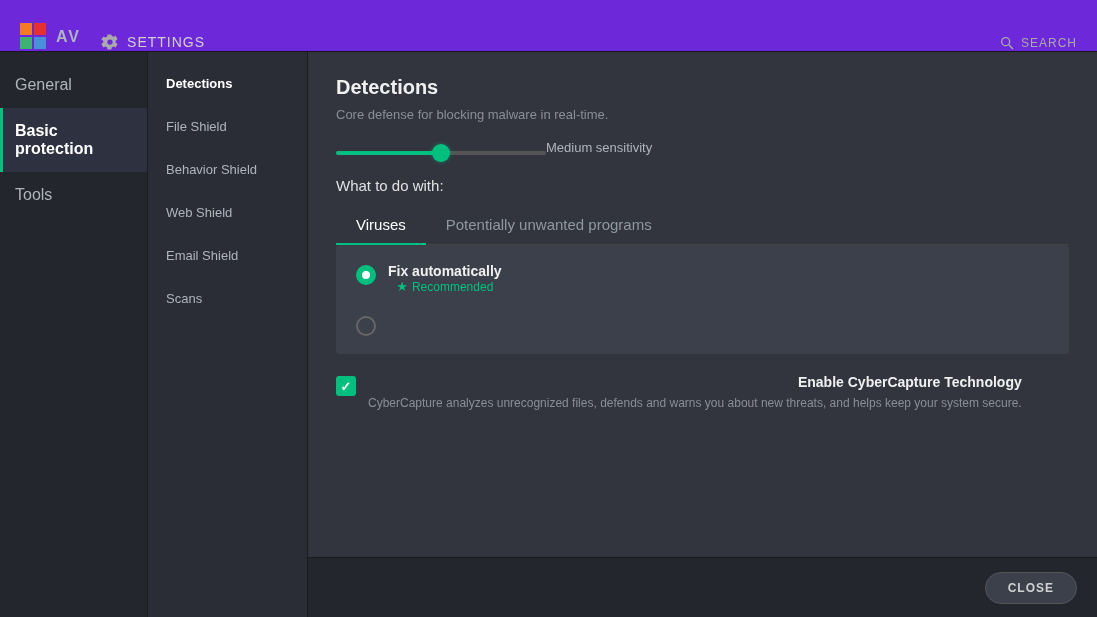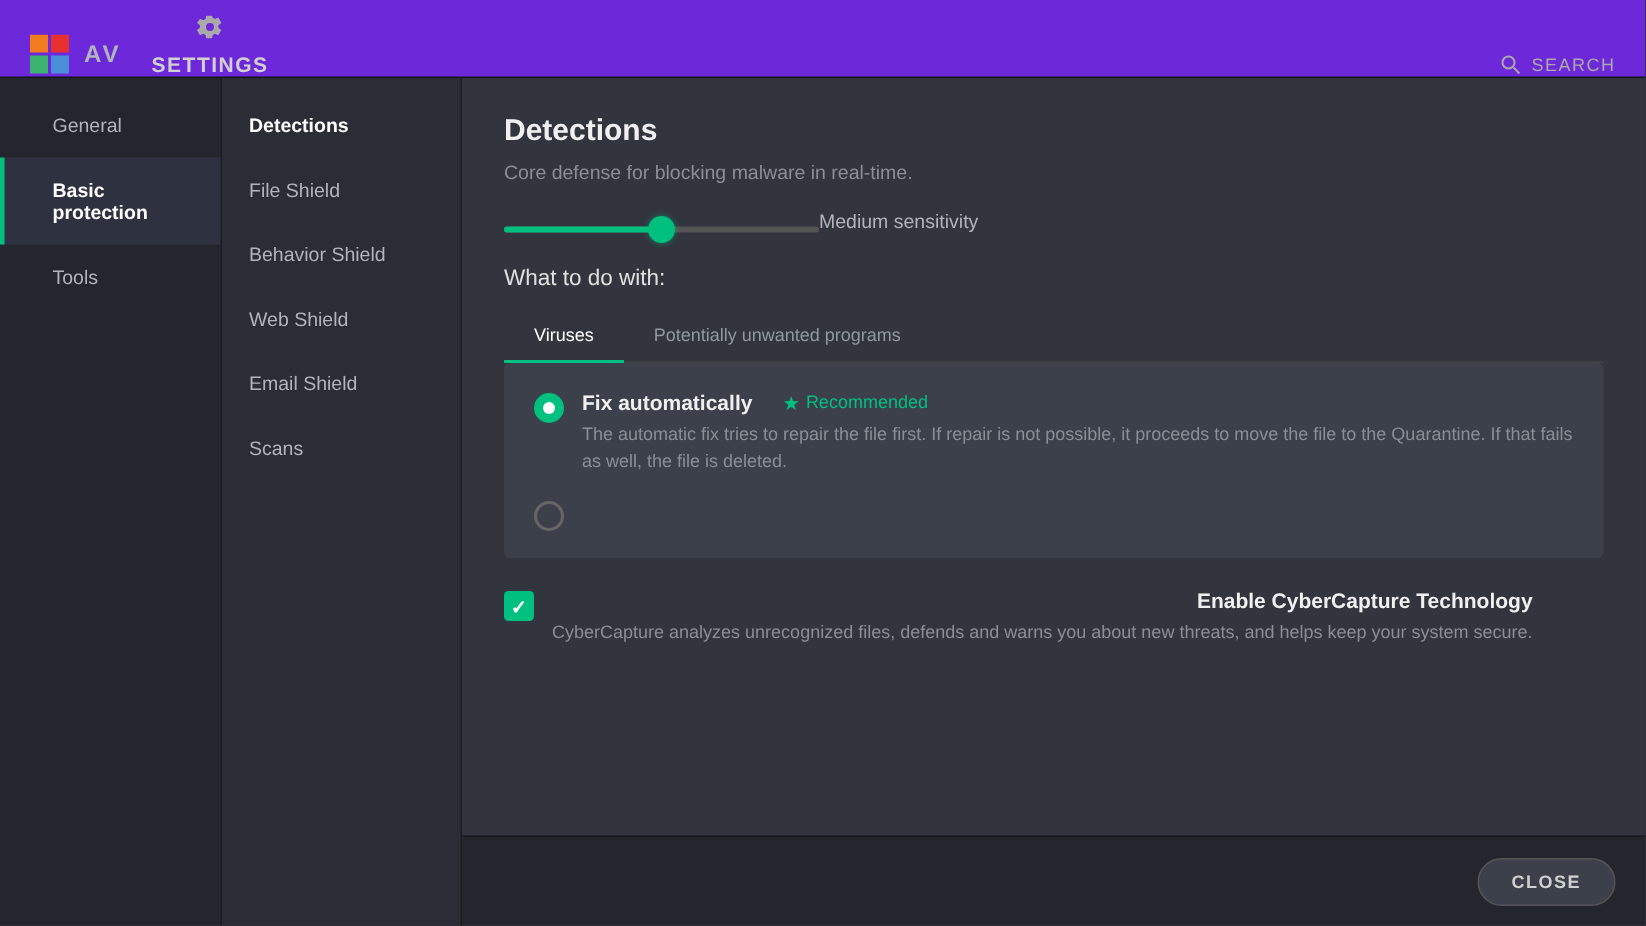--- a/index.html
+++ b/index.html
@@ -29,25 +29,24 @@
     }
     .logo-icon {
       width: 28px;
       height: 28px;
     }
     .top-bar-title {
       display: flex;
       align-items: center;
       gap: 8px;
       font-size: 14px;
-      font-weight: 700;
+      font-weight: 400;
       letter-spacing: 1px;
       color: #d0d0d0;
       text-transform: uppercase;
-      flex-direction: column;
     }
     .gear-icon-svg {
       width: 18px;
       height: 18px;
       fill: #aaa;
     }
     .search-btn {
       margin-left: auto;
       display: flex;
       align-items: center;
@@ -74,22 +73,22 @@
     }
 
     
     .left-nav {
       width: 148px;
       background: #23262d;
       border-right: 1px solid #1a1c21;
       padding-top: 10px;
     }
     .nav-item {
-      padding: 14px 32px;
-      font-size: 13px;
+      padding: 14px 12px;
+      font-size: 16px;
       color: #b0b4bc;
       cursor: pointer;
       border-left: 3px solid transparent;
     }
     .nav-item.active {
       background: #2e3240;
       border-left: 3px solid #00c07f;
       color: #fff;
       font-weight: 600;
     }
@@ -176,21 +175,21 @@
     }
 
     
     .tabs {
       display: flex;
       border-bottom: 1px solid #444;
       margin-bottom: 0;
     }
     .tab {
       padding: 10px 20px;
-      font-size: 12px;
+      font-size: 15px;
       color: #9098a0;
       cursor: pointer;
       border-bottom: 2px solid transparent;
       margin-bottom: -1px;
     }
     .tab.active {
       color: #fff;
       border-bottom: 2px solid #00c07f;
     }
 
@@ -235,22 +234,23 @@
       background: #fff;
     }
 
     .option-content {}
     .option-title {
       font-size: 14px;
       font-weight: 600;
       color: #f0f0f0;
       display: flex;
       align-items: center;
-      gap: 20px;
+      gap: 0;
       margin-bottom: 4px;
+      flex-direction: column;
     }
     .recommended-badge {
       display: flex;
       align-items: center;
       gap: 4px;
       font-size: 12px;
       color: #00c07f;
       font-weight: 400;
     }
     .star-icon { color: #00c07f; font-size: 13px; }
@@ -422,21 +422,20 @@
       <div class="radio-option">
         <div class="radio-circle selected"></div>
         <div class="option-content">
           <div class="option-title">
             <span>Fix automatically</span>
             <span class="recommended-badge">
               <span class="star-icon">★</span>
               <span>Recommended</span>
             </span>
           </div>
-          <div class="option-desc">The automatic fix tries to repair the file first. If repair is not possible, it proceeds to move the file to the Quarantine. If that fails as well, the file is deleted.</div>
         </div>
       </div>
 
       <div class="radio-option">
         <div class="radio-circle"></div>
       </div>
 
     </div>
 
     <div class="checkbox-section">

